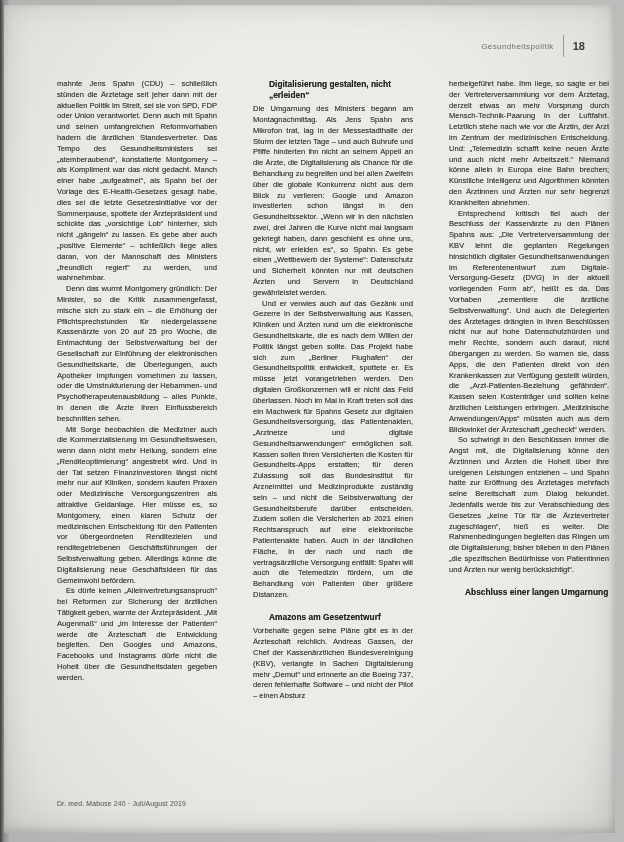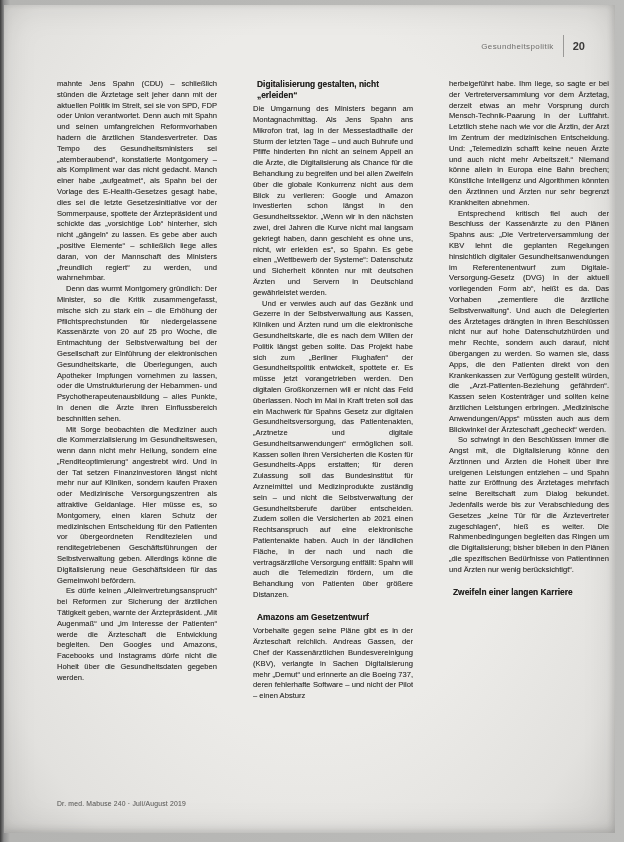--- a/index.html
+++ b/index.html
@@ -35,38 +35,38 @@
     flex:1 1 0;overflow:hidden;
     text-align:justify;
     font-size:7.6px;line-height:10.8px;color:#3b3a38;
     text-shadow:0 0 0.6px rgba(55,54,52,0.55);
     hyphens:auto;
   }
   .col p{margin:0;}
   .col p.indent{text-indent:9px;}
   .subheading{
     font-size:8.4px;font-weight:bold;color:#232220;line-height:10.6px;
-    margin:0 0 4px 4px;text-align:left;text-shadow:0 0 0.5px rgba(30,30,28,0.5);
+    margin:0 0 4px 16px;text-align:left;text-shadow:0 0 0.5px rgba(30,30,28,0.5);
   }
   .subheading.later{margin-top:11px;}
   .footer{
     position:absolute;left:53px;bottom:26px;
     font-size:6.8px;color:#6a6967;letter-spacing:0.2px;
     text-shadow:0 0 0.5px rgba(90,90,88,0.4);
   }
 </style>
 </head>
 <body>
 
 <div class="page">
 
   <div class="header">
     <span class="section-label">Gesundheitspolitik</span>
     <span class="header-divider"></span>
-    <span class="page-number">20</span>
+    <span class="page-number">18</span>
   </div>
 
   <div class="columns">
 
     <div class="col">
       <p>mahnte Jens Spahn (CDU) – schließlich stünden die Ärztetage seit jeher dann mit der aktuellen Politik im Streit, sei sie von SPD, FDP oder Union verantwortet. Denn auch mit Spahn und seinen umfangreichen Reformvorhaben hadern die ärztlichen Standesvertreter. Das Tempo des Gesundheitsministers sei „atemberaubend“, konstatierte Montgomery – als Kompliment war das nicht gedacht. Manch einer habe „aufgeatmet“, als Spahn bei der Vorlage des E-Health-Gesetzes gesagt habe, dies sei die letzte Gesetzesinitiative vor der Sommerpause, spottete der Ärztepräsident und schickte das „vorsichtige Lob“ hinterher, sich nicht „gängeln“ zu lassen. Es gebe aber auch „positive Elemente“ – schließlich liege alles daran, von der Mannschaft des Ministers „freundlich regiert“ zu werden, und wahrnehmbar.</p>
       <p class="indent">Denn das wurmt Montgomery gründlich: Der Minister, so die Kritik zusammengefasst, mische sich zu stark ein – die Erhöhung der Pflichtsprechstunden für niedergelassene Kassenärzte von 20 auf 25 pro Woche, die Entmachtung der Selbstverwaltung bei der Gesellschaft zur Einführung der elektronischen Gesundheitskarte, die Überlegungen, auch Apotheker Impfungen vornehmen zu lassen, oder die Umstrukturierung der Hebammen- und Psychotherapeutenausbildung – alles Punkte, in denen die Ärzte ihren Einflussbereich beschnitten sehen.</p>
       <p class="indent">Mit Sorge beobachten die Mediziner auch die Kommerzialisierung im Gesundheitswesen, wenn dann nicht mehr Heilung, sondern eine „Renditeoptimierung“ angestrebt wird. Und in der Tat setzen Finanzinvestoren längst nicht mehr nur auf Kliniken, sondern kaufen Praxen oder Medizinische Versorgungszentren als attraktive Geldanlage. Hier müsse es, so Montgomery, einen klaren Schutz der medizinischen Entscheidung für den Patienten vor übergeordneten Renditezielen und renditegetriebenen Geschäftsführungen der Selbstverwaltung geben. Allerdings könne die Digitalisierung neue Geschäftsideen für das Gemeinwohl befördern.</p>
       <p class="indent">Es dürfe keinen „Alleinvertretungsanspruch“ bei Reformen zur Sicherung der ärztlichen Tätigkeit geben, warnte der Ärztepräsident. „Mit Augenmaß“ und „im Interesse der Patienten“ werde die Ärzteschaft die Entwicklung begleiten. Den Googles und Amazons, Facebooks und Instagrams dürfe nicht die Hoheit über die Gesundheitsdaten gegeben werden.</p>
     </div>
@@ -76,20 +76,20 @@
       <p>Die Umgarnung des Ministers begann am Montagnachmittag. Als Jens Spahn ans Mikrofon trat, lag in der Messestadthalle der Sturm der letzten Tage – und auch Buhrufe und Pfiffe hinderten ihn nicht an seinem Appell an die Ärzte, die Digitalisierung als Chance für die Behandlung zu begreifen und bei allen Zweifeln über die globale Konkurrenz nicht aus dem Blick zu verlieren: Google und Amazon investierten schon längst in den Gesundheitssektor. „Wenn wir in den nächsten zwei, drei Jahren die Kurve nicht mal langsam gekriegt haben, dann geschieht es ohne uns, nicht, wir erleiden es“, so Spahn. Es gebe einen „Wettbewerb der Systeme“: Datenschutz und Sicherheit könnten nur mit deutschen Ärzten und Servern in Deutschland gewährleistet werden.</p>
       <p class="indent">Und er verwies auch auf das Gezänk und Gezerre in der Selbstverwaltung aus Kassen, Kliniken und Ärzten rund um die elektronische Gesundheitskarte, die es nach dem Willen der Politik längst geben sollte. Das Projekt habe sich zum „Berliner Flughafen“ der Gesundheitspolitik entwickelt, spottete er. Es müsse jetzt vorangetrieben werden. Den digitalen Großkonzernen will er nicht das Feld überlassen. Noch im Mai in Kraft treten soll das ein Machwerk für Spahns Gesetz zur digitalen Gesundheitsversorgung, das Patientenakten, „Arztnetze und digitale Gesundheitsanwendungen“ ermöglichen soll. Kassen sollen ihren Versicherten die Kosten für Gesundheits-Apps erstatten; für deren Zulassung soll das Bundesinstitut für Arzneimittel und Medizinprodukte zuständig sein – und nicht die Selbstverwaltung der Gesundheitsberufe darüber entscheiden. Zudem sollen die Versicherten ab 2021 einen Rechtsanspruch auf eine elektronische Patientenakte haben. Auch in der ländlichen Fläche, in der nach und nach die vertragsärztliche Versorgung entfällt: Spahn will auch die Telemedizin fördern, um die Behandlung von Patienten über größere Distanzen.</p>
       <h2 class="subheading later">Amazons am Gesetzentwurf</h2>
       <p>Vorbehalte gegen seine Pläne gibt es in der Ärzteschaft reichlich. Andreas Gassen, der Chef der Kassenärztlichen Bundesvereinigung (KBV), verlangte in Sachen Digitalisierung mehr „Demut“ und erinnerte an die Boeing 737, deren fehlerhafte Software – und nicht der Pilot – einen Absturz</p>
     </div>
 
     <div class="col">
       <p>herbeigeführt habe. Ihm liege, so sagte er bei der Vertreterversammlung vor dem Ärztetag, derzeit etwas an mehr Vorsprung durch Mensch-Technik-Paarung in der Luftfahrt. Letztlich stehe nach wie vor die Ärztin, der Arzt im Zentrum der medizinischen Entscheidung. Und: „Telemedizin schafft keine neuen Ärzte und auch nicht mehr Arbeitszeit.“ Niemand könne allein in Europa eine Bahn brechen; Künstliche Intelligenz und Algorithmen könnten den Ärztinnen und Ärzten nur sehr begrenzt Krankheiten abnehmen.</p>
       <p class="indent">Entsprechend kritisch fiel auch der Beschluss der Kassenärzte zu den Plänen Spahns aus: „Die Vertreterversammlung der KBV lehnt die geplanten Regelungen hinsichtlich digitaler Gesundheitsanwendungen im Referentenentwurf zum Digitale-Versorgung-Gesetz (DVG) in der aktuell vorliegenden Form ab“, heißt es da. Das Vorhaben „zementiere die ärztliche Selbstverwaltung“. Und auch die Delegierten des Ärztetages drängten in ihren Beschlüssen nicht nur auf hohe Datenschutzhürden und mehr Rechte, sondern auch darauf, nicht übergangen zu werden. So warnen sie, dass Apps, die den Patienten direkt von den Krankenkassen zur Verfügung gestellt würden, die „Arzt-Patienten-Beziehung gefährden“. Kassen seien Kostenträger und sollten keine ärztlichen Leistungen erbringen. „Medizinische Anwendungen/Apps“ müssten auch aus dem Blickwinkel der Ärzteschaft „gecheckt“ werden.</p>
       <p class="indent">So schwingt in den Beschlüssen immer die Angst mit, die Digitalisierung könne den Ärztinnen und Ärzten die Hoheit über ihre ureigenen Leistungen entziehen – und Spahn hatte zur Eröffnung des Ärztetages mehrfach seine Bereitschaft zum Dialog bekundet. Jedenfalls werde bis zur Verabschiedung des Gesetzes „keine Tür für die Ärztevertreter zugeschlagen“, hieß es weiter. Die Rahmenbedingungen begleiten das Ringen um die Digitalisierung; bisher blieben in den Plänen „die spezifischen Bedürfnisse von Patientinnen und Ärzten nur wenig berücksichtigt“.</p>
-      <h2 class="subheading later">Zweifeln einer langen Karriere</h2>
+      <h2 class="subheading later">Abschluss einer langen Umgarnung</h2>
     </div>
 
   </div>
 
   <div class="footer">Dr. med. Mabuse 240 · Juli/August 2019</div>
 
 </div>
 
 </body></html>

